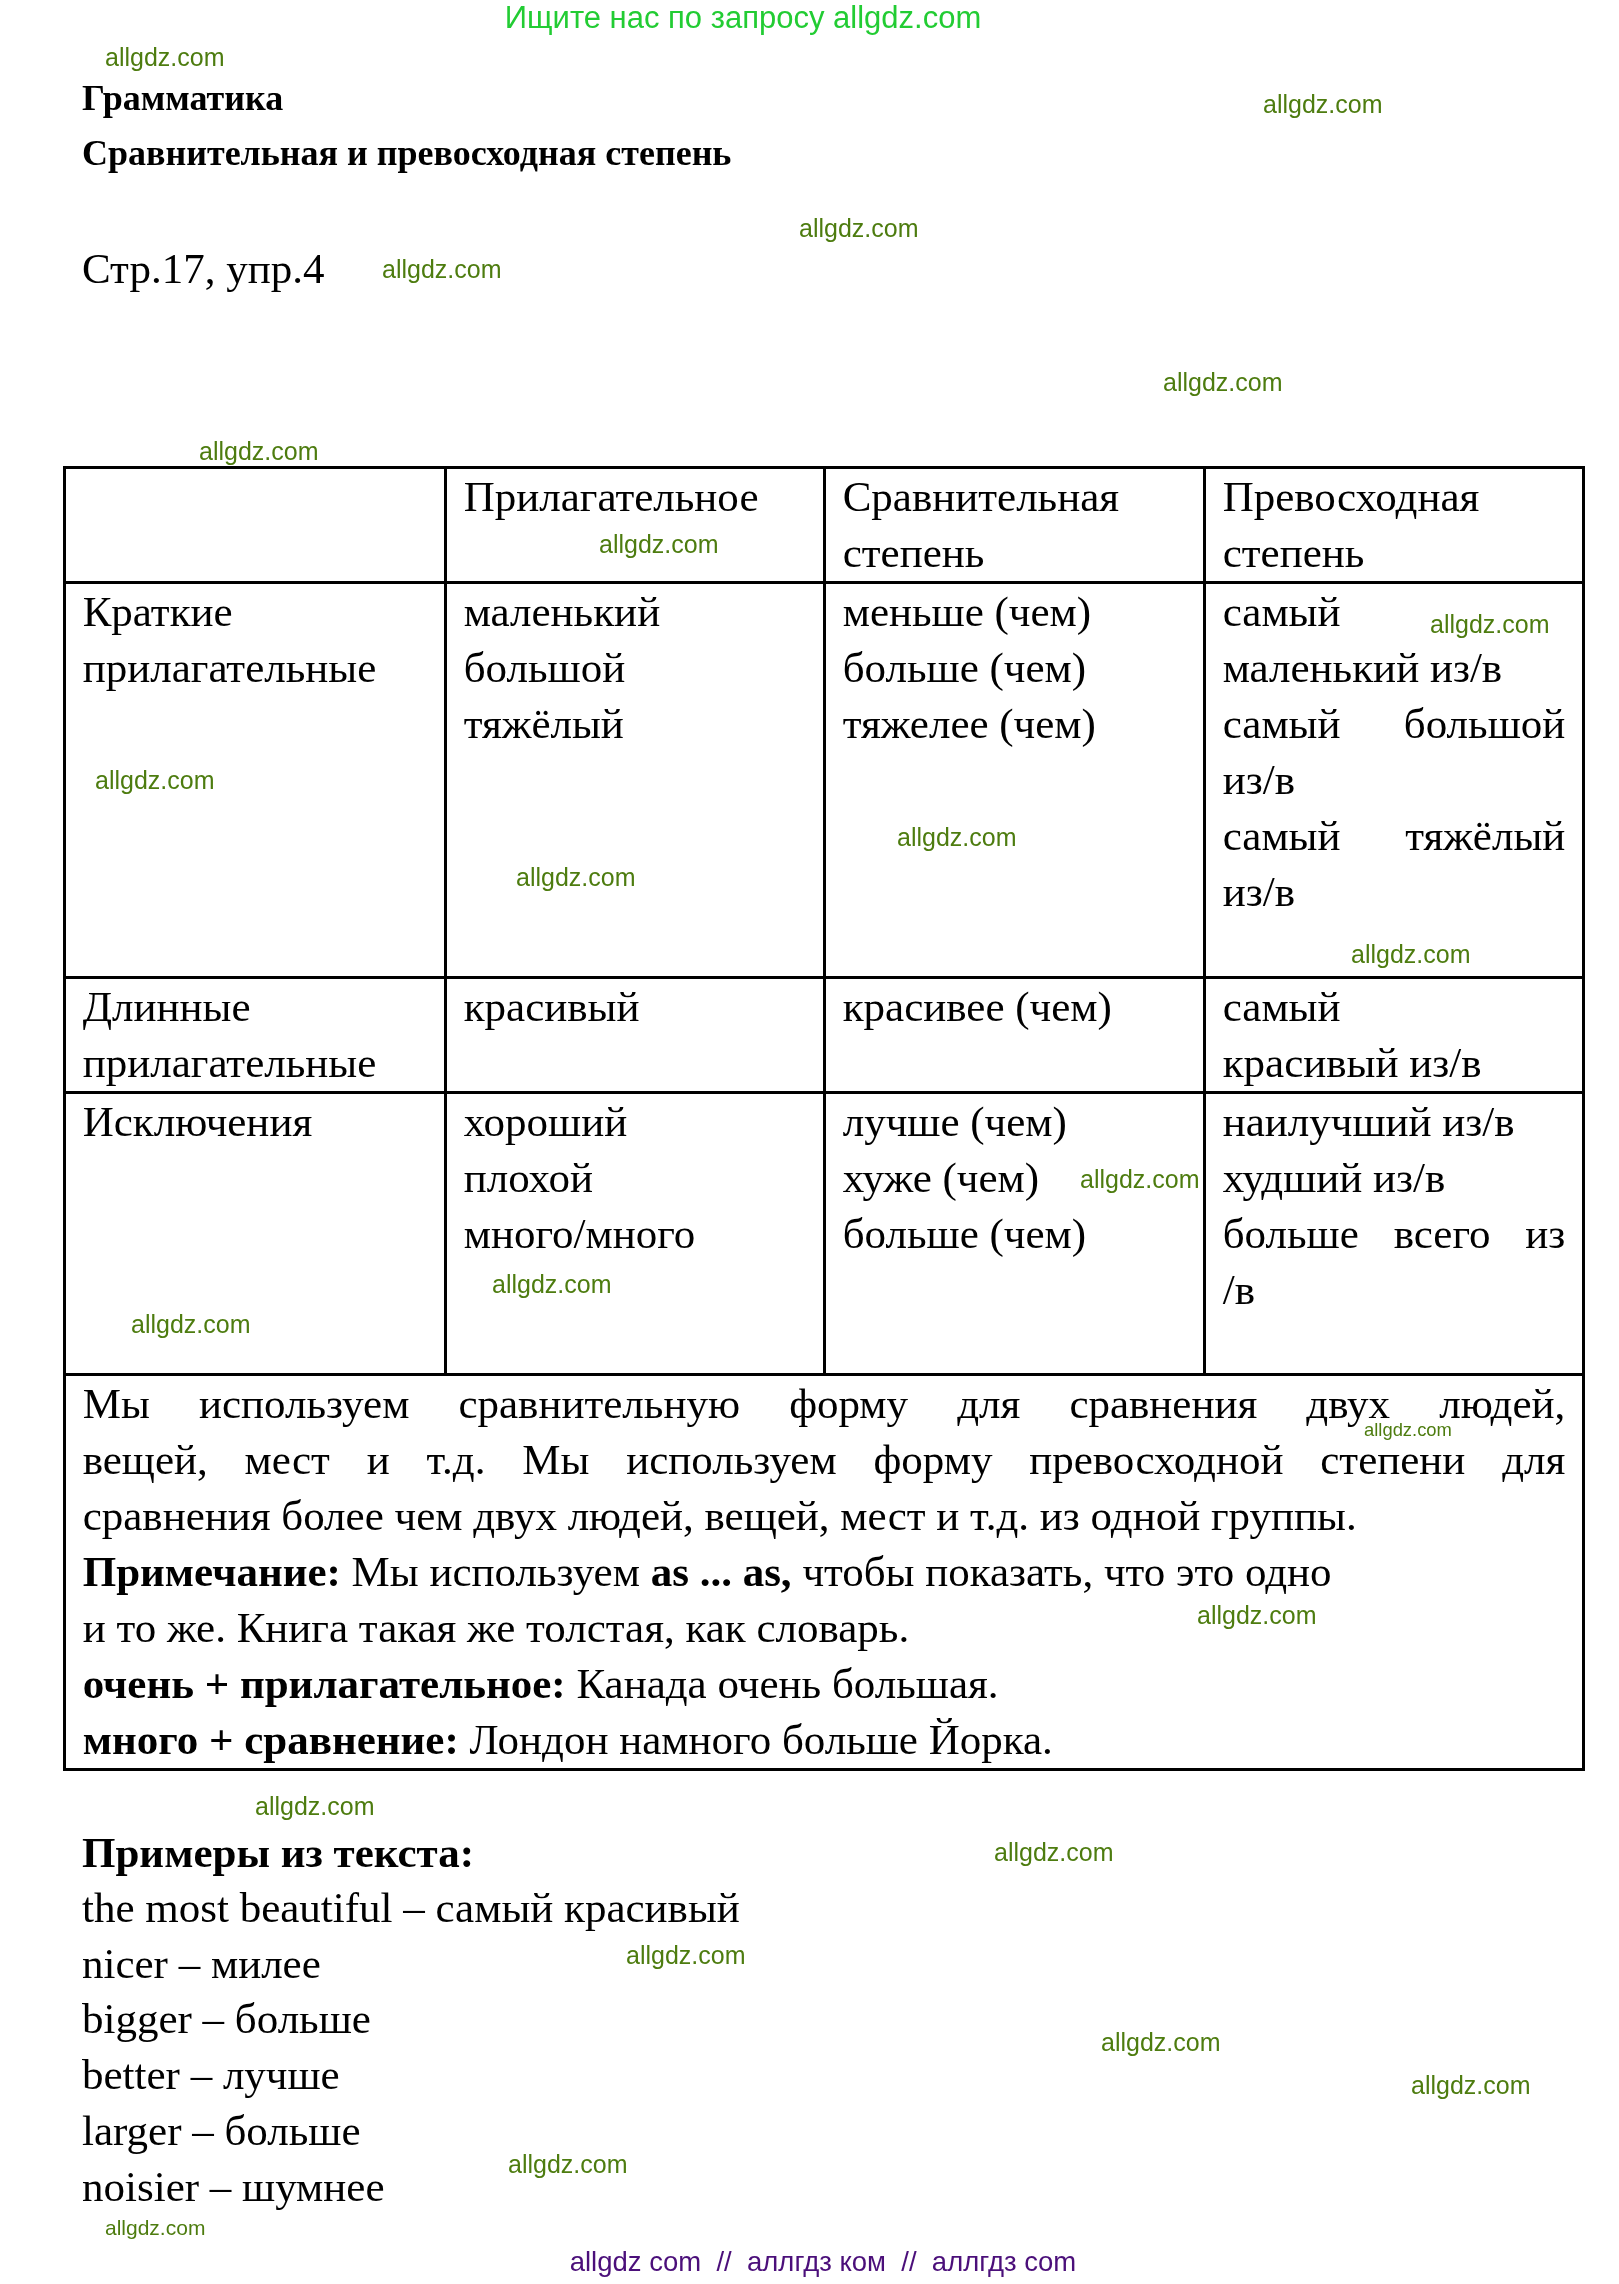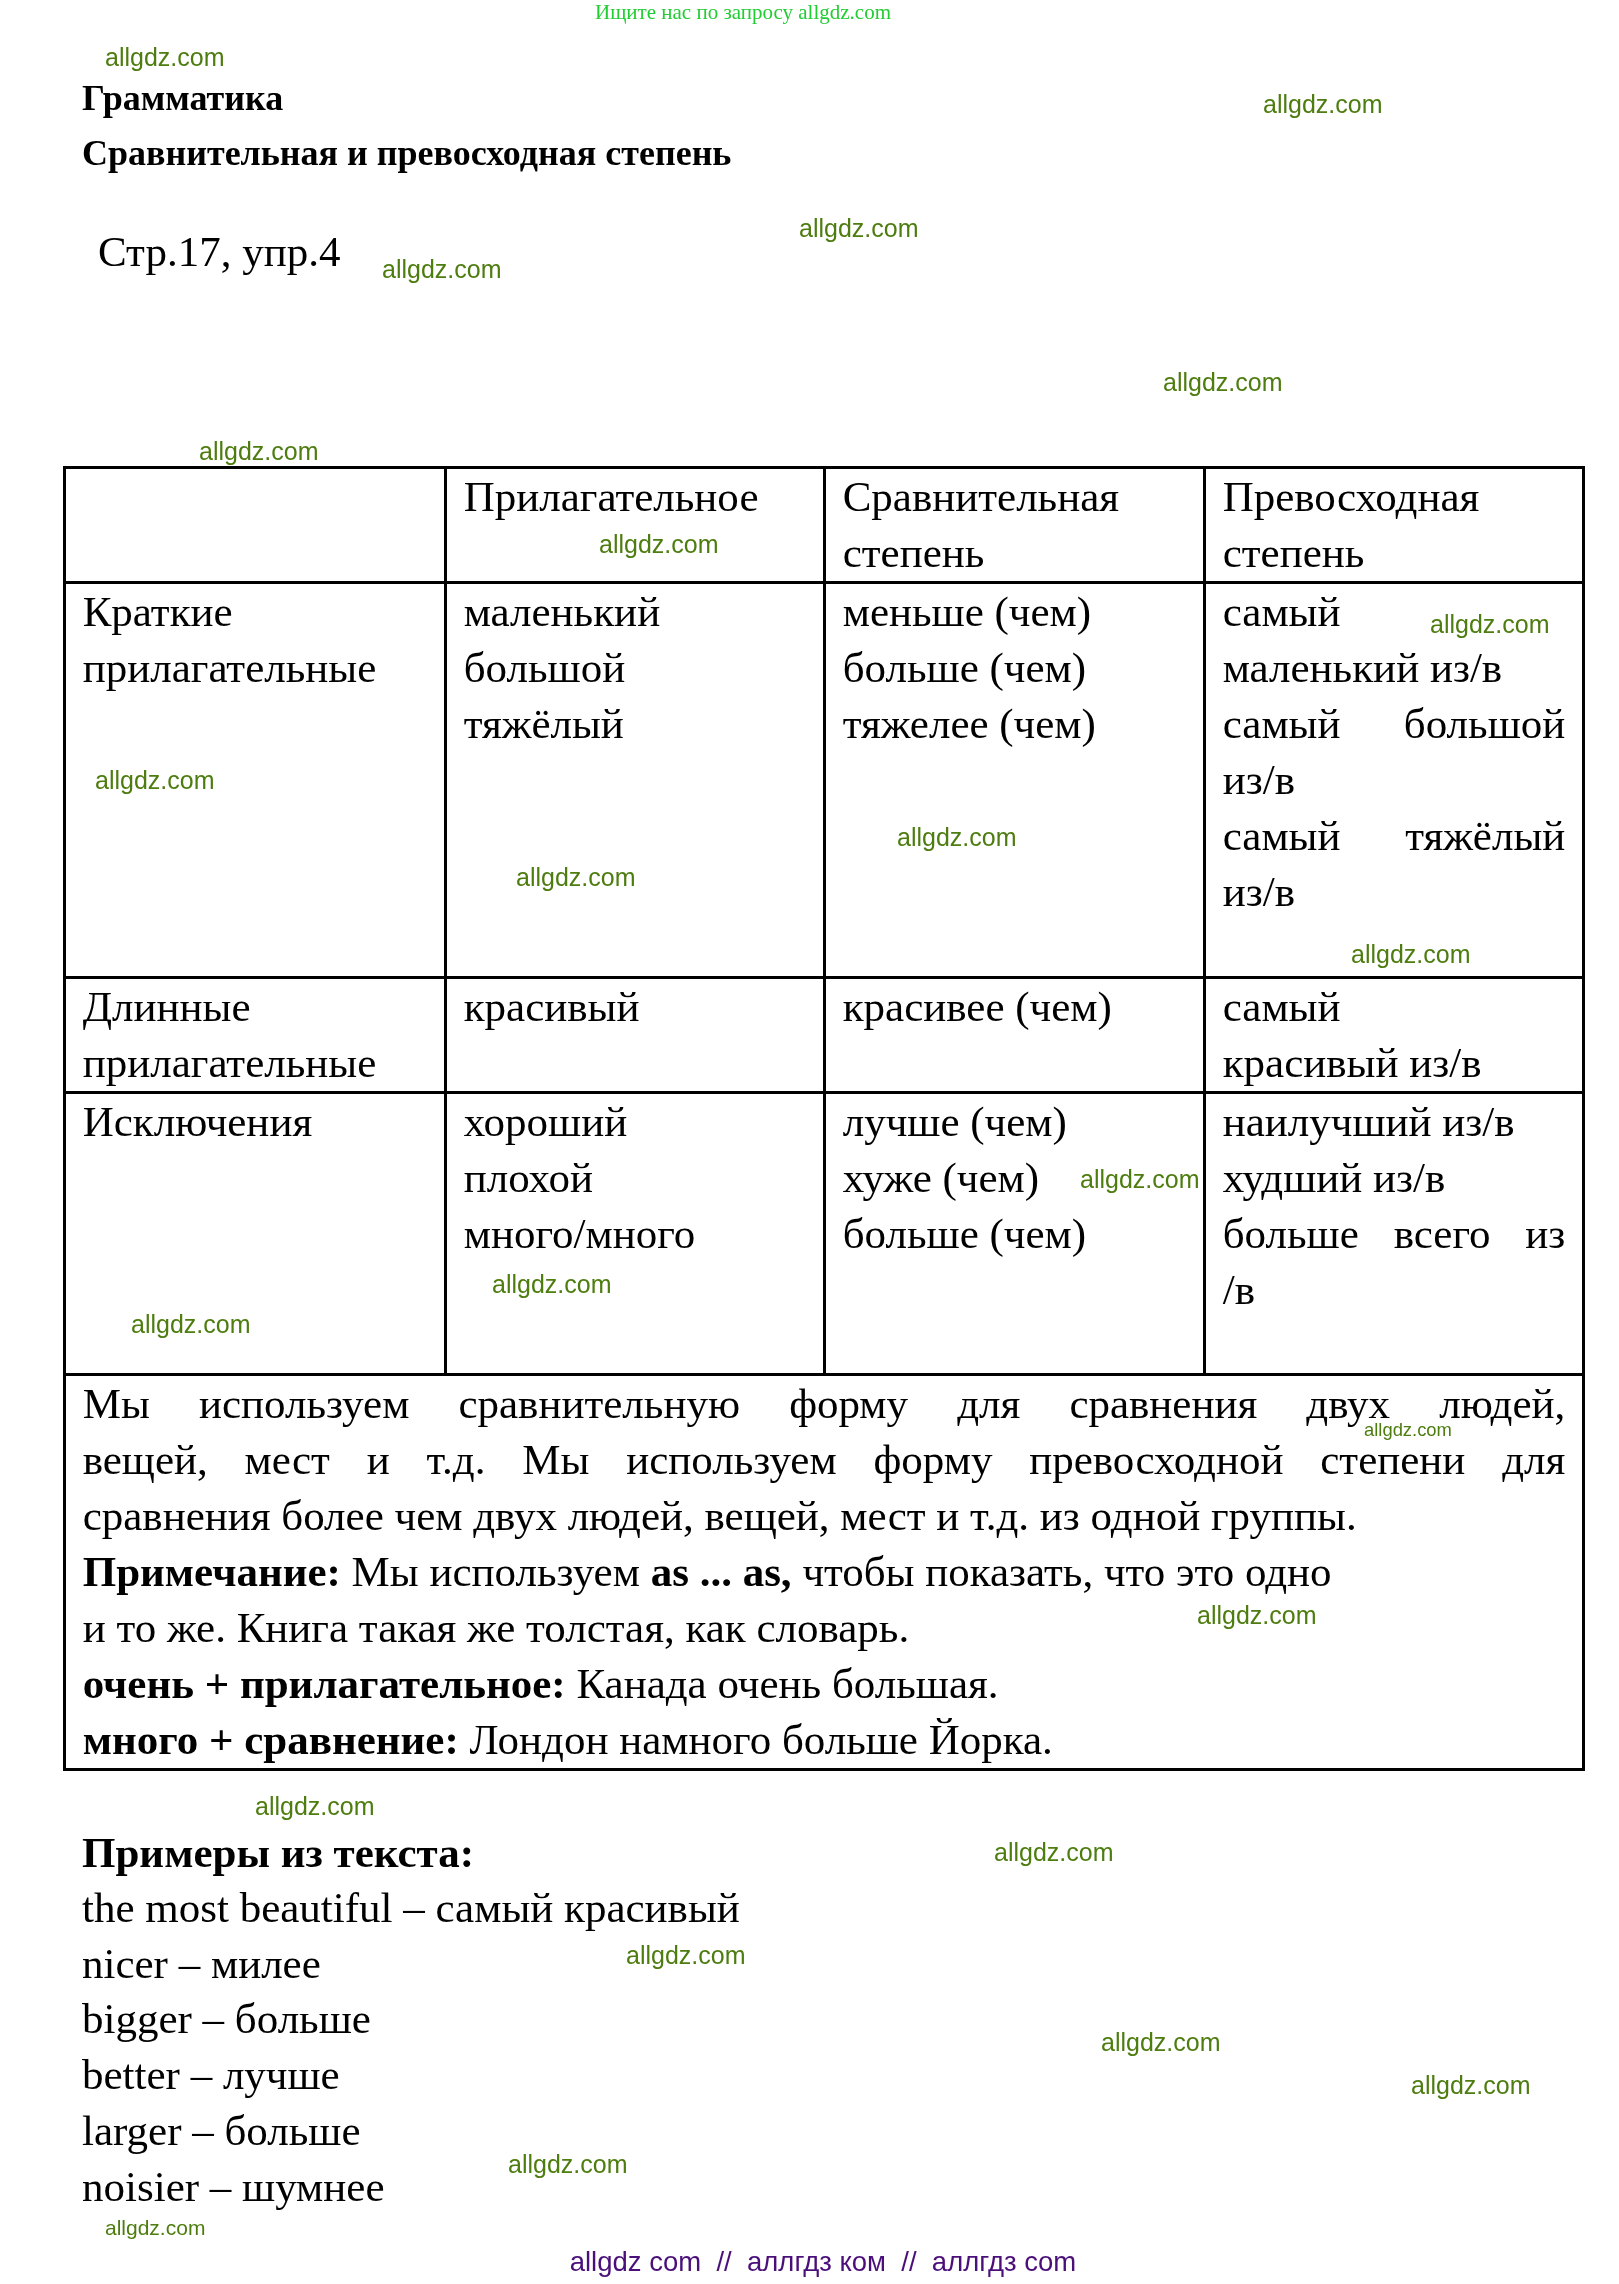--- a/index.html
+++ b/index.html
@@ -1,18 +1,18 @@
 <!DOCTYPE html>
 <html style="font-size:13.4px"><head>
 <meta charset="utf-8">
 <style>
   html,body{margin:0;padding:0;background:#fff;}
   body{width:1620px;height:2284px;position:relative;overflow:hidden;font-family:"Liberation Serif","DejaVu Serif",serif;color:#000;}
   .wm{position:absolute;font-family:"Liberation Sans","DejaVu Sans",sans-serif;font-size:25px;color:#4d7c0f;white-space:nowrap;}
-  .top-banner{position:absolute;left:0;width:1486px;top:0;text-align:center;font-family:Liberation Serif, serif;font-size:21px;color:#22cc33;}
+  .top-banner{position:absolute;left:0;width:1486px;top:0;text-align:center;font-family:Liberation Sans, sans-serif;font-size:31px;color:#22cc33;}
   .footer{position:absolute;left:0;width:1620px;top:2246px;text-align:center;font-family:"Liberation Sans","DejaVu Sans",sans-serif;font-size:27.5px;color:#4b0f7a;white-space:pre;padding-left:13px;}
   .h1{position:absolute;left:82px;font-weight:bold;font-size:36px;}
   .txt{position:absolute;left:82px;font-size:43px;white-space:nowrap;}
   .para{position:absolute;left:82px;width:1479px;font-size:43px;line-height:56px;text-align:justify;}
   table.grid{position:absolute;left:63px;top:466px;width:1518px;border-collapse:collapse;font-size:43px;table-layout:fixed;}
   table.grid td{border:3.3px solid #000;vertical-align:top;padding:0 16.7px;line-height:56px;}
   table.grid td.cell{position:relative;}
   .line{display:block;white-space:nowrap;}
   .just{display:block;text-align:justify;text-align-last:justify;}
   .notes{font-size:43px;line-height:56px;padding:1.7px 18.4px 3.3px 18.4px;}
@@ -27,21 +27,21 @@
 
 <div class="wm" style="left:105px;top:43px;">allgdz.com</div>
 <div class="wm" style="left:1263px;top:90px;">allgdz.com</div>
 <div class="wm" style="left:799px;top:214px;">allgdz.com</div>
 <div class="wm" style="left:382px;top:255px;">allgdz.com</div>
 <div class="wm" style="left:1163px;top:368px;">allgdz.com</div>
 <div class="wm" style="left:199px;top:437px;">allgdz.com</div>
 
 <div class="h1" style="top:77px;">Грамматика</div>
 <div class="h1" style="top:132px;">Сравнительная и превосходная степень</div>
-<div class="txt" style="top:227px;margin-left:16px;">Стр.17, упр.4</div>
+<div class="txt" style="top:244px;">Стр.17, упр.4</div>
 <div class="para" style="top:300px;height:112px;">
 </div>
 
 <table class="grid">
   <colgroup>
     <col style="width:381px">
       <col style="width:379px">
       <col style="width:380px">
       <col style="width:379px">
   </colgroup>

